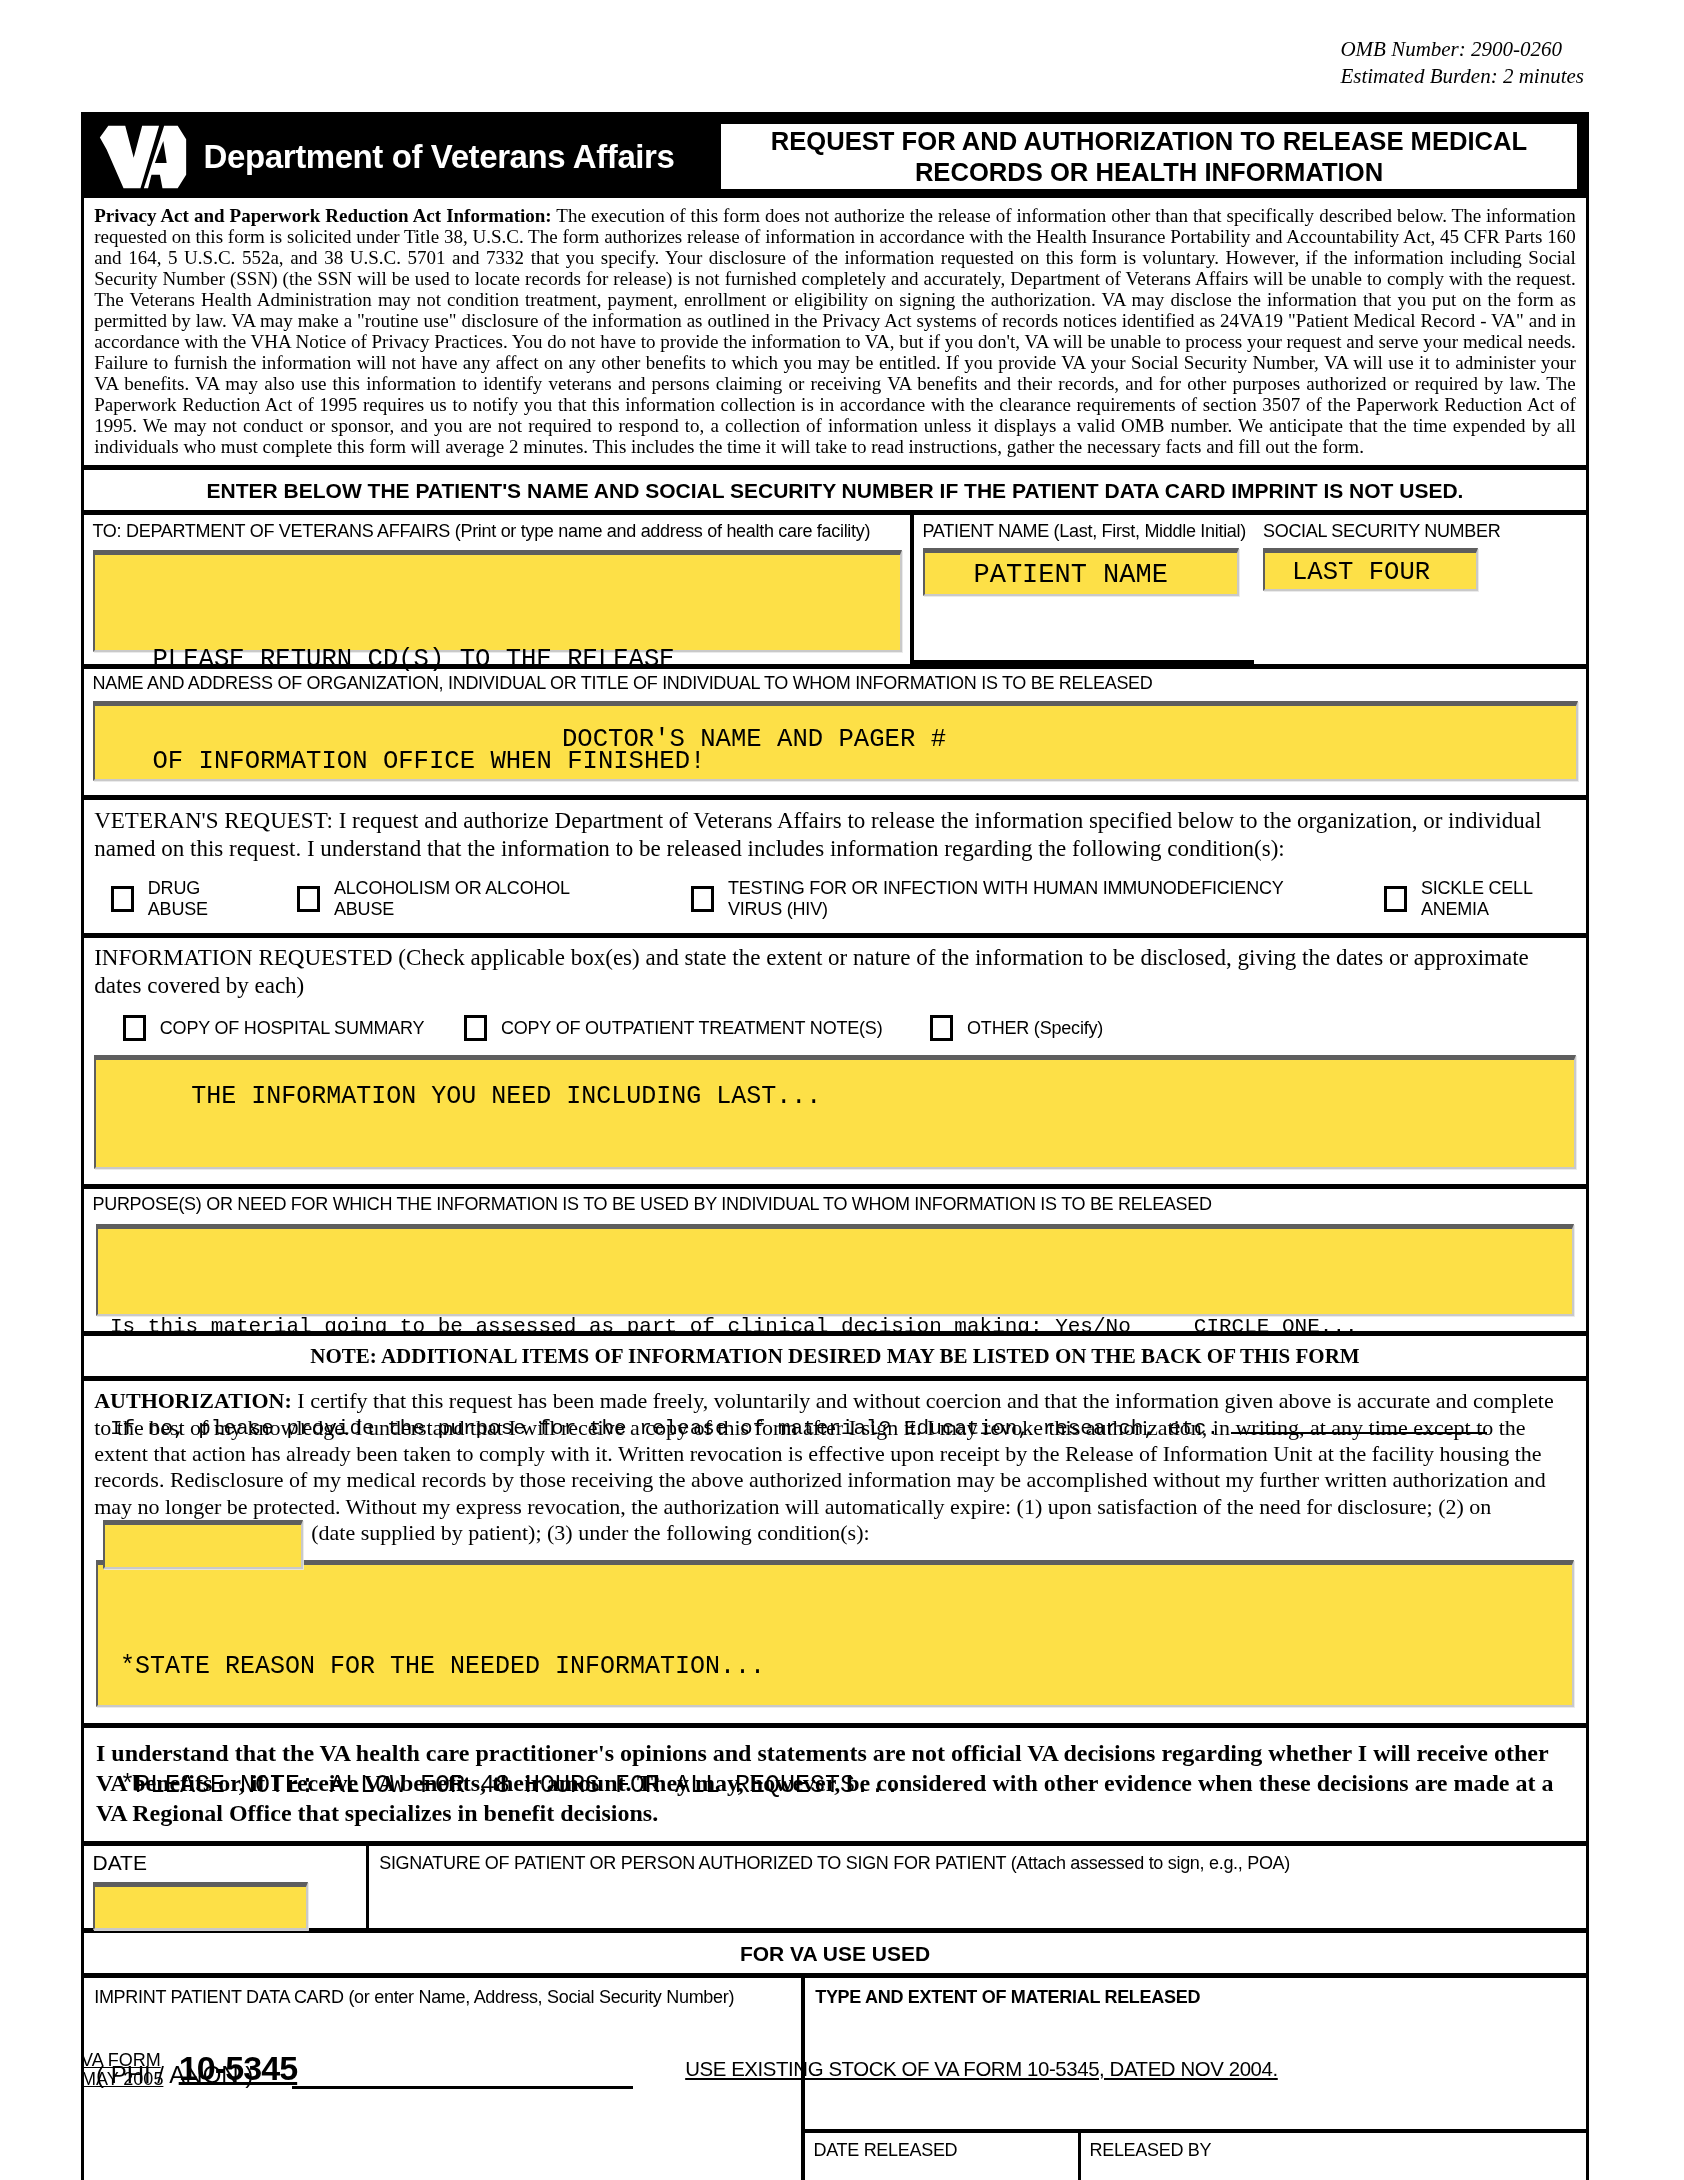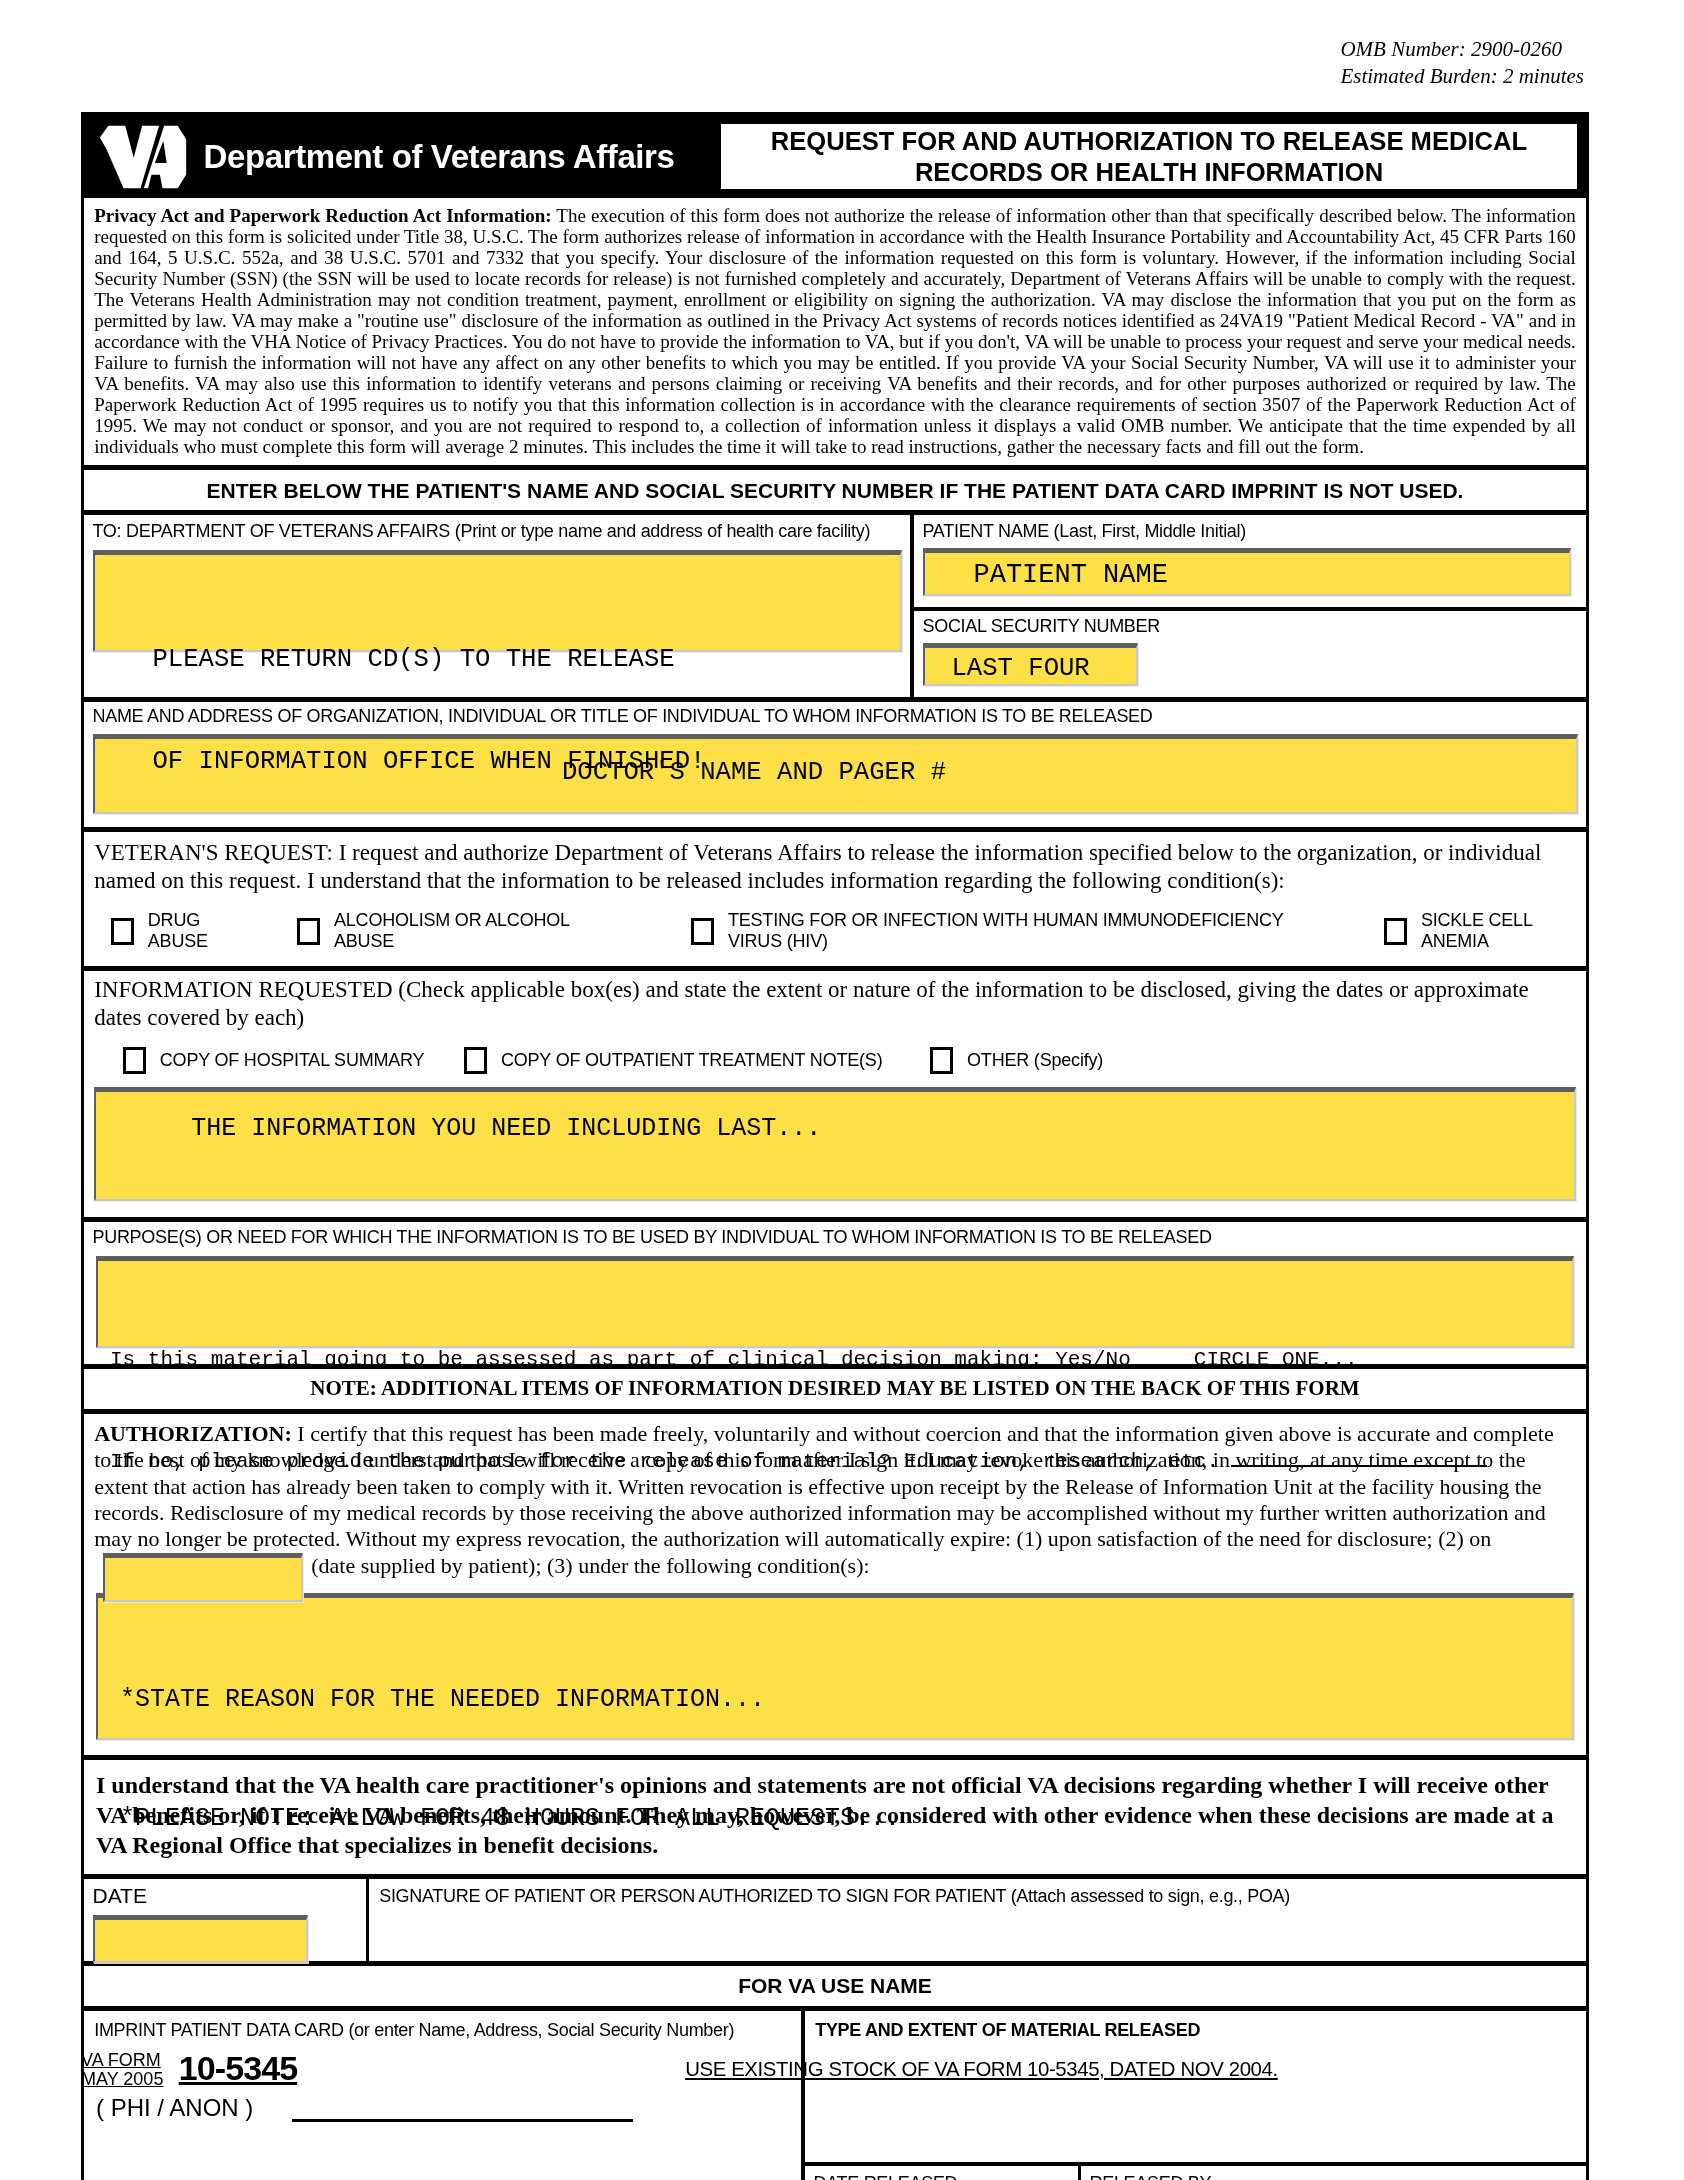--- a/index.html
+++ b/index.html
@@ -48,21 +48,21 @@
     border-left: 2.6px solid #5e5e5e;
     border-right: 2.6px solid #c9c9c9;
     border-bottom: 2.6px solid #c9c9c9;
     box-shadow: 0.9px 0.9px 0 #e8e8e8;
   }
   .mono { font-family: "Liberation Mono", "DejaVu Sans Mono", monospace; white-space: pre-wrap; }
   
   .two-col { display: flex; }
   .to-cell { width: 830px; border-right: 4.3px solid #000; padding: 5.1px 8.5px 12px; }
   .to-box { margin-top: 8.5px; height: 102px; padding: 20.4px 0 0 58px; font-size: 25.6px; line-height: 34px; }
-  .right-col { flex: 1; display: flex; flex-direction: column; }
+  .right-col { flex: 1; display: flex; flex-direction: row; }
   .pn-cell { padding: 5.1px 8.5px 10.2px; border-bottom: 4.3px solid #000; }
   .pn-box { margin-top: 6.8px; margin-right: 6.8px; height: 48px; padding: 6.8px 0 0 49px; font-size: 27px; }
   .ssn-cell { padding: 5.1px 8.5px 10.2px; flex: 1; }
   .ssn-box { margin-top: 6.8px; width: 215px; height: 43px; padding: 5.1px 0 0 27px; font-size: 25.6px; }
   
   .org-cell { padding: 4.3px 8.5px 13.6px; }
   .org-box { margin-top: 6.8px; height: 80px; padding: 19px 162px 0 0; text-align: center; font-size: 25.6px; }
   
   .vr-cell { padding: 6.8px 10.2px 13.6px; }
   .body-serif { font-family: "Liberation Serif", serif; font-size: 23px; line-height: 28px; }
@@ -243,21 +243,21 @@
     <div class="section sig-row">
       <div class="date-cell">
         <div class="date-label">DATE</div>
         <div class="inset date-box"></div>
       </div>
       <div class="sig-cell">
         <div class="small-label">SIGNATURE OF PATIENT OR PERSON AUTHORIZED TO SIGN FOR PATIENT (Attach assessed to sign, e.g., POA)</div>
       </div>
     </div>
 
-    <div class="section banner">FOR VA USE NAME</div>
+    <div class="section banner">FOR VA USE USED</div>
 
     <div class="bottom-row">
       <div class="imprint-cell">
         <div class="small-label">IMPRINT PATIENT DATA CARD (or enter Name, Address, Social Security Number)</div>
         <div class="phi-line">
           <span>( PHI / ANON )</span>
           <span class="phi-blank"></span>
         </div>
 
       </div>

